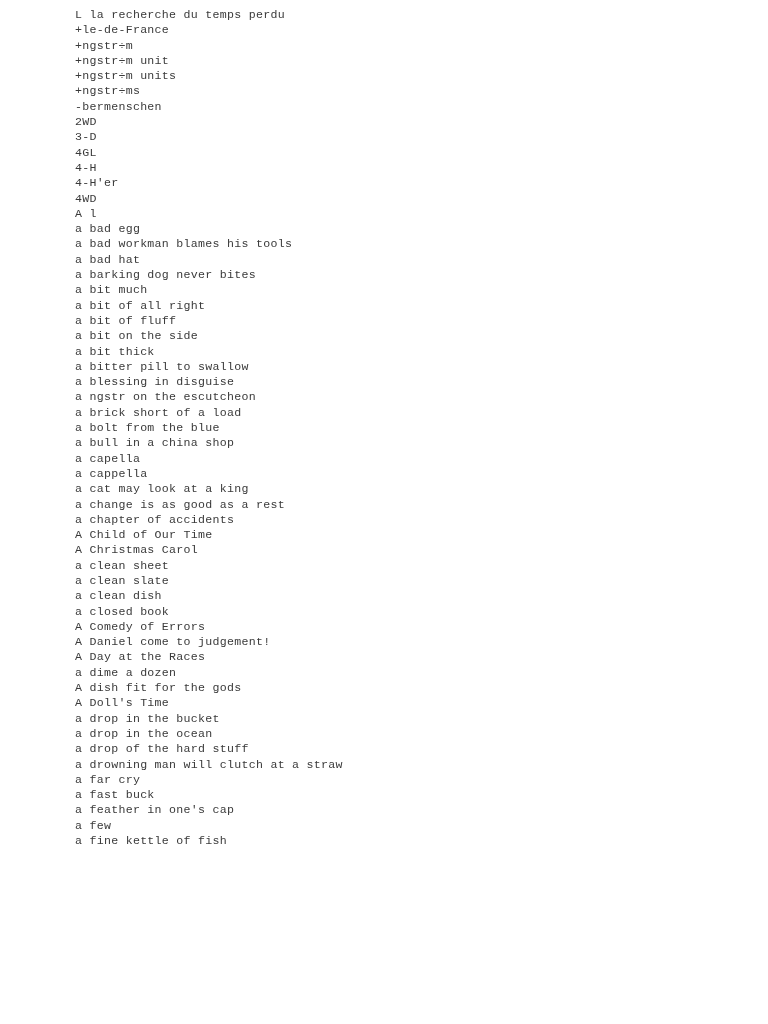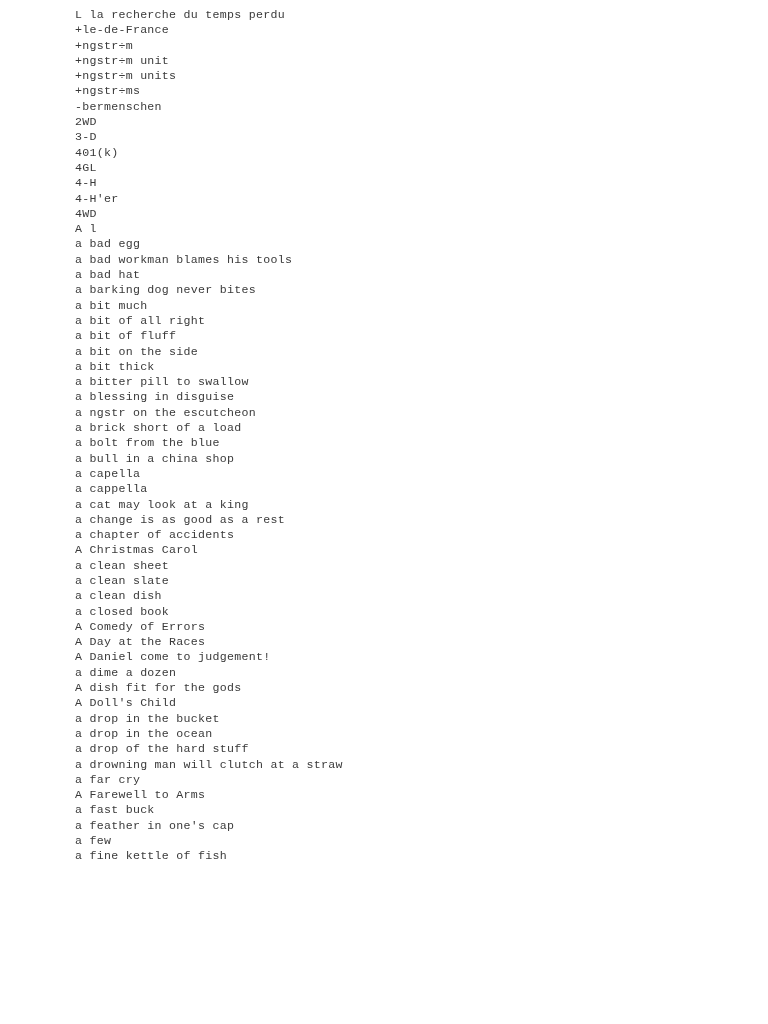--- a/index.html
+++ b/index.html
@@ -45,21 +45,20 @@
   <div id="text-block" style="color: rgb(58, 58, 58);">
       <div class="text-line">L la recherche du temps perdu</div>
       <div class="text-line">+le-de-France</div>
       <div class="text-line">+ngstr÷m</div>
       <div class="text-line">+ngstr÷m unit</div>
       <div class="text-line">+ngstr÷m units</div>
       <div class="text-line">+ngstr÷ms</div>
       <div class="text-line">-bermenschen</div>
       <div class="text-line">2WD</div>
       <div class="text-line">3-D</div>
-      <div class="text-line">401(k)</div>
       <div class="text-line">4GL</div>
       <div class="text-line">4-H</div>
       <div class="text-line">4-H'er</div>
       <div class="text-line">4WD</div>
       <div class="text-line">A l</div>
       <div class="text-line">a bad egg</div>
       <div class="text-line">a bad workman blames his tools</div>
       <div class="text-line">a bad hat</div>
       <div class="text-line">a barking dog never bites</div>
       <div class="text-line">a bit much</div>
@@ -71,35 +70,35 @@
       <div class="text-line">a blessing in disguise</div>
       <div class="text-line">a ngstr on the escutcheon</div>
       <div class="text-line">a brick short of a load</div>
       <div class="text-line">a bolt from the blue</div>
       <div class="text-line">a bull in a china shop</div>
       <div class="text-line">a capella</div>
       <div class="text-line">a cappella</div>
       <div class="text-line">a cat may look at a king</div>
       <div class="text-line">a change is as good as a rest</div>
       <div class="text-line">a chapter of accidents</div>
+      <div class="text-line">A Child of Our Time</div>
       <div class="text-line">A Christmas Carol</div>
       <div class="text-line">a clean sheet</div>
       <div class="text-line">a clean slate</div>
       <div class="text-line">a clean dish</div>
       <div class="text-line">a closed book</div>
       <div class="text-line">A Comedy of Errors</div>
+      <div class="text-line">A Daniel come to judgement!</div>
       <div class="text-line">A Day at the Races</div>
-      <div class="text-line">A Daniel come to judgement!</div>
       <div class="text-line">a dime a dozen</div>
       <div class="text-line">A dish fit for the gods</div>
-      <div class="text-line">A Doll's Child</div>
+      <div class="text-line">A Doll's Time</div>
       <div class="text-line">a drop in the bucket</div>
       <div class="text-line">a drop in the ocean</div>
       <div class="text-line">a drop of the hard stuff</div>
       <div class="text-line">a drowning man will clutch at a straw</div>
       <div class="text-line">a far cry</div>
-      <div class="text-line">A Farewell to Arms</div>
       <div class="text-line">a fast buck</div>
       <div class="text-line">a feather in one's cap</div>
       <div class="text-line">a few</div>
       <div class="text-line">a fine kettle of fish</div>
     </div>
 </div>
 
 </body></html>

